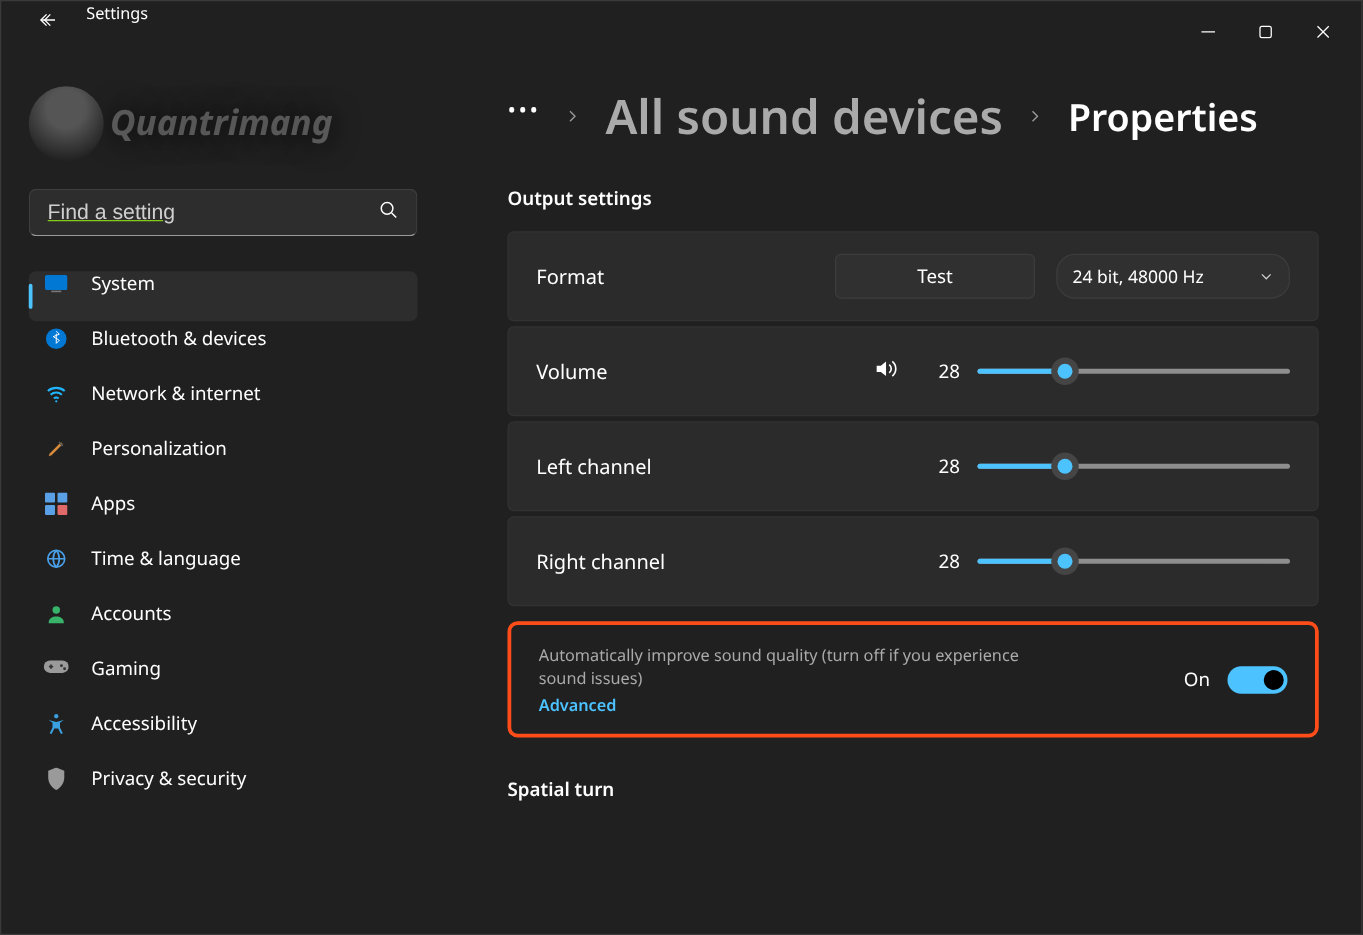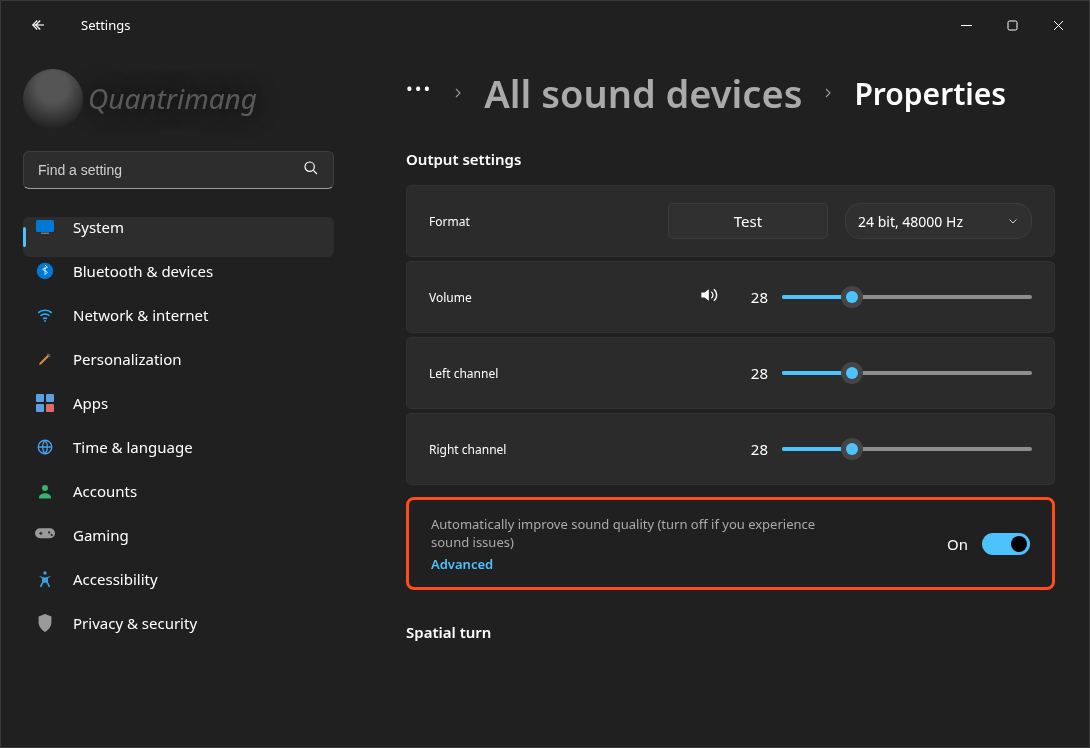--- a/index.html
+++ b/index.html
@@ -10,23 +10,21 @@
     font-family: "Segoe UI", -apple-system, system-ui, sans-serif;
     font-size: 14px;
     display: flex;
     flex-direction: column;
     border: 1px solid #3a3a3a;
   }
   
   .titlebar {
     height: 48px;
     display: flex;
-    align-items: center;
     padding: 0 8px 0 22px;
-    gap: 12px;
   }
   .titlebar .back {
     width: 30px; height: 30px;
     display: flex; align-items: center; justify-content: center;
     color: #ffffff;
     margin-right: 16px;
   }
   .titlebar .title { font-size: 13px; color: #ffffff; }
   .win-controls { margin-left: auto; display: flex; align-items: center; }
   .win-btn {
@@ -60,21 +58,21 @@
     background: radial-gradient(circle at 50% 30%, #555 30%, #222 80%);
     margin-right: 14px;
     flex-shrink: 0;
     background-size: cover;
   }
   .watermark {
     position: absolute;
     left: 65px; top: 18px;
     color: rgba(255,255,255,0.28);
     font-size: 28px;
-    font-weight: 400;
+    font-weight: 700;
     letter-spacing: 0px;
     pointer-events: none;
     text-shadow: 0 0 22px rgba(0,0,0,0.9);
     font-style: italic;
   }
   .search-wrap {
     background: #2d2d2d;
     border: 1px solid #3f3f3f;
     border-bottom: 1px solid #9a9a9a;
     border-radius: 6px;
@@ -82,22 +80,23 @@
     display: flex;
     align-items: center;
     padding: 0 14px;
     margin-bottom: 28px;
   }
   .search-wrap input {
     flex: 1;
     background: transparent;
     border: none;
     outline: none;
-    color: #22c55e;
-    font-size: 14px;
+    color: #84cc16;
+    font-size: 17px;
+    text-decoration: underline;
   }
   .search-wrap input::placeholder { color: #cfcfcf; }
   .search-wrap .si { color: #ffffff; }
   .nav { display: flex; flex-direction: column; gap: 4px; }
   .nav-item {
     height: 40px;
     display: flex;
     align-items: flex-start;
     padding-left: 12px;
     border-radius: 6px;
@@ -146,21 +145,21 @@
   .card {
     background: #2b2b2b;
     border: 1px solid #323232;
     border-radius: 5px;
     padding: 0 22px;
     min-height: 72px;
     display: flex;
     align-items: center;
     margin-bottom: 4px;
   }
-  .card .ctitle { font-size: 12px; color: #ffffff; }
+  .card .ctitle { font-size: 16px; color: #ffffff; }
   .card .grow { flex: 1; }
   .btn {
     background: #303030;
     border: 1px solid #3c3c3c;
     border-radius: 5px;
     height: 36px;
     width: 160px;
     display: flex; align-items: center; justify-content: center;
     color: #ffffff;
     font-size: 15px;

